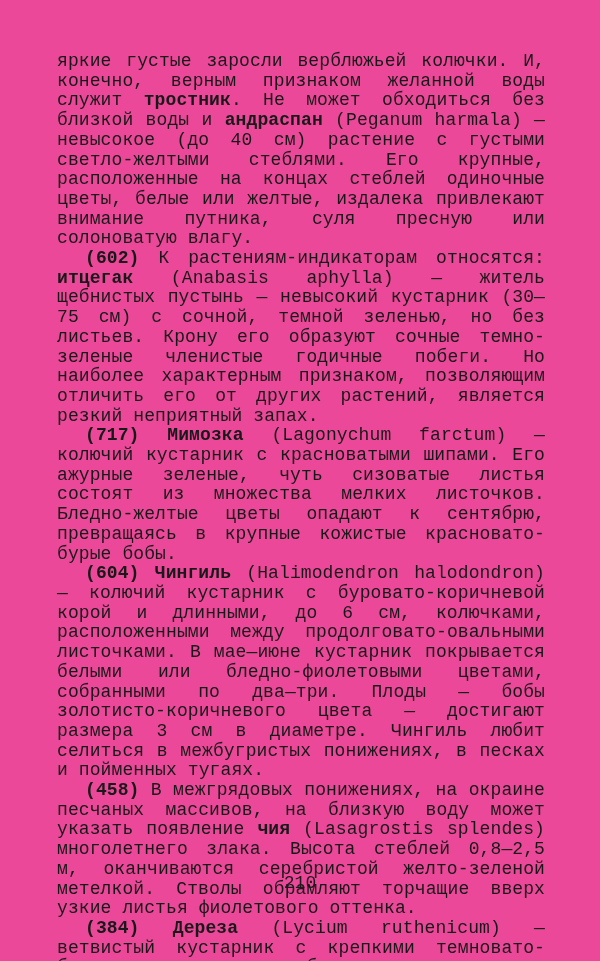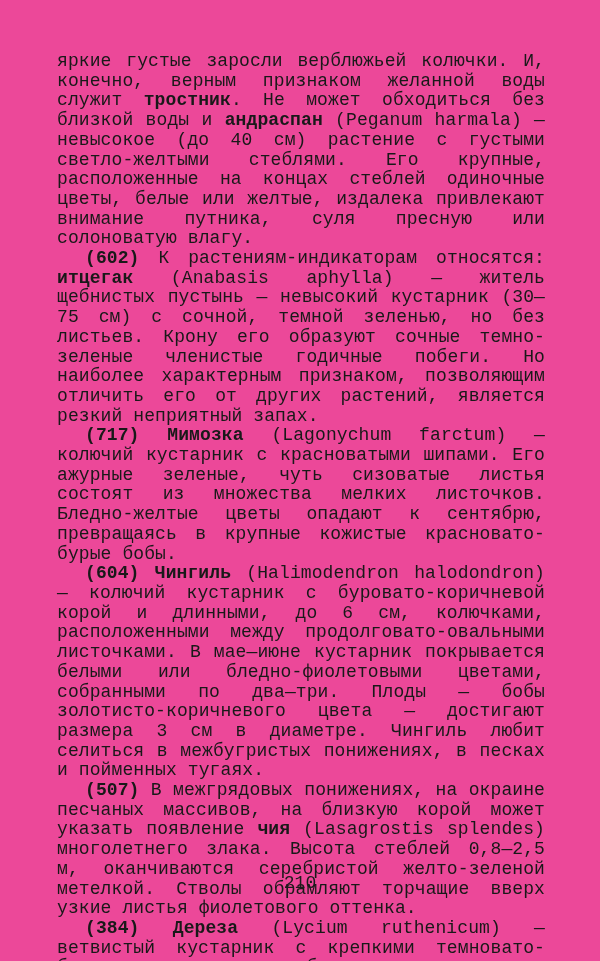--- a/index.html
+++ b/index.html
@@ -49,17 +49,17 @@
 </style>
 </head>
 <body>
 
 <div class="book-page">
   <div class="text-block">
       <p class="no-indent"><span>яркие густые заросли верблюжьей колючки. И, конечно, верным признаком желанной воды служит </span><span class="b">тростник</span><span>. Не может обходиться без близкой воды и </span><span class="b">андраспан</span><span> (Peganum harmala) — невысокое (до 40 см) растение с густыми светло-желтыми стеблями. Его крупные, расположенные на концах стеблей одиночные цветы, белые или желтые, издалека привлекают внимание путника, суля пресную или солоноватую влагу.</span></p>
       <p><span class="b">(602)</span><span> К растениям-индикаторам относятся: </span><span class="b">итцегак</span><span> (Anabasis aphylla) — житель щебнистых пустынь — невысокий кустарник (30—75 см) с сочной, темной зеленью, но без листьев. Крону его образуют сочные темно-зеленые членистые годичные побеги. Но наиболее характерным признаком, позволяющим отличить его от других растений, является резкий неприятный запах.</span></p>
       <p><span class="b">(717) Мимозка</span><span> (Lagonychum farctum) — колючий кустарник с красноватыми шипами. Его ажурные зеленые, чуть сизоватые листья состоят из множества мелких листочков. Бледно-желтые цветы опадают к сентябрю, превращаясь в крупные кожистые красновато-бурые бобы.</span></p>
       <p><span class="b">(604) Чингиль</span><span> (Halimodendron halodondron) — колючий кустарник с буровато-коричневой корой и длинными, до 6 см, колючками, расположенными между продолговато-овальными листочками. В мае—июне кустарник покрывается белыми или бледно-фиолетовыми цветами, собранными по два—три. Плоды — бобы золотисто-коричневого цвета — достигают размера 3 см в диаметре. Чингиль любит селиться в межбугристых понижениях, в песках и пойменных тугаях.</span></p>
-      <p><span class="b">(507)</span><span> В межгрядовых понижениях, на окраине песчаных массивов, на близкую корой может указать появление </span><span class="b">чия</span><span> (Lasagrostis splendes) многолетнего злака. Высота стеблей 0,8—2,5 м, оканчиваются серебристой желто-зеленой метелкой. Стволы обрамляют торчащие вверх узкие листья фиолетового оттенка.</span></p>
+      <p><span class="b">(458)</span><span> В межгрядовых понижениях, на окраине песчаных массивов, на близкую воду может указать появление </span><span class="b">чия</span><span> (Lasagrostis splendes) многолетнего злака. Высота стеблей 0,8—2,5 м, оканчиваются серебристой желто-зеленой метелкой. Стволы обрамляют торчащие вверх узкие листья фиолетового оттенка.</span></p>
       <p><span class="b">(384) Дереза</span><span> (Lycium ruthenicum) — ветвистый кустарник с крепкими темновато-белыми изогнутыми побегами, покрытыми у верхушки шиловидными короткими колючками. На ветвях можно встретить и своеобразные колючезаостренные лиственные побеги. Листья сизой окраски: то узкие, почти цилиндрической формы, то широкие, ланцето-</span></p>
     </div>
   <div class="page-number">210</div>
 </div>
 
 </body></html>

